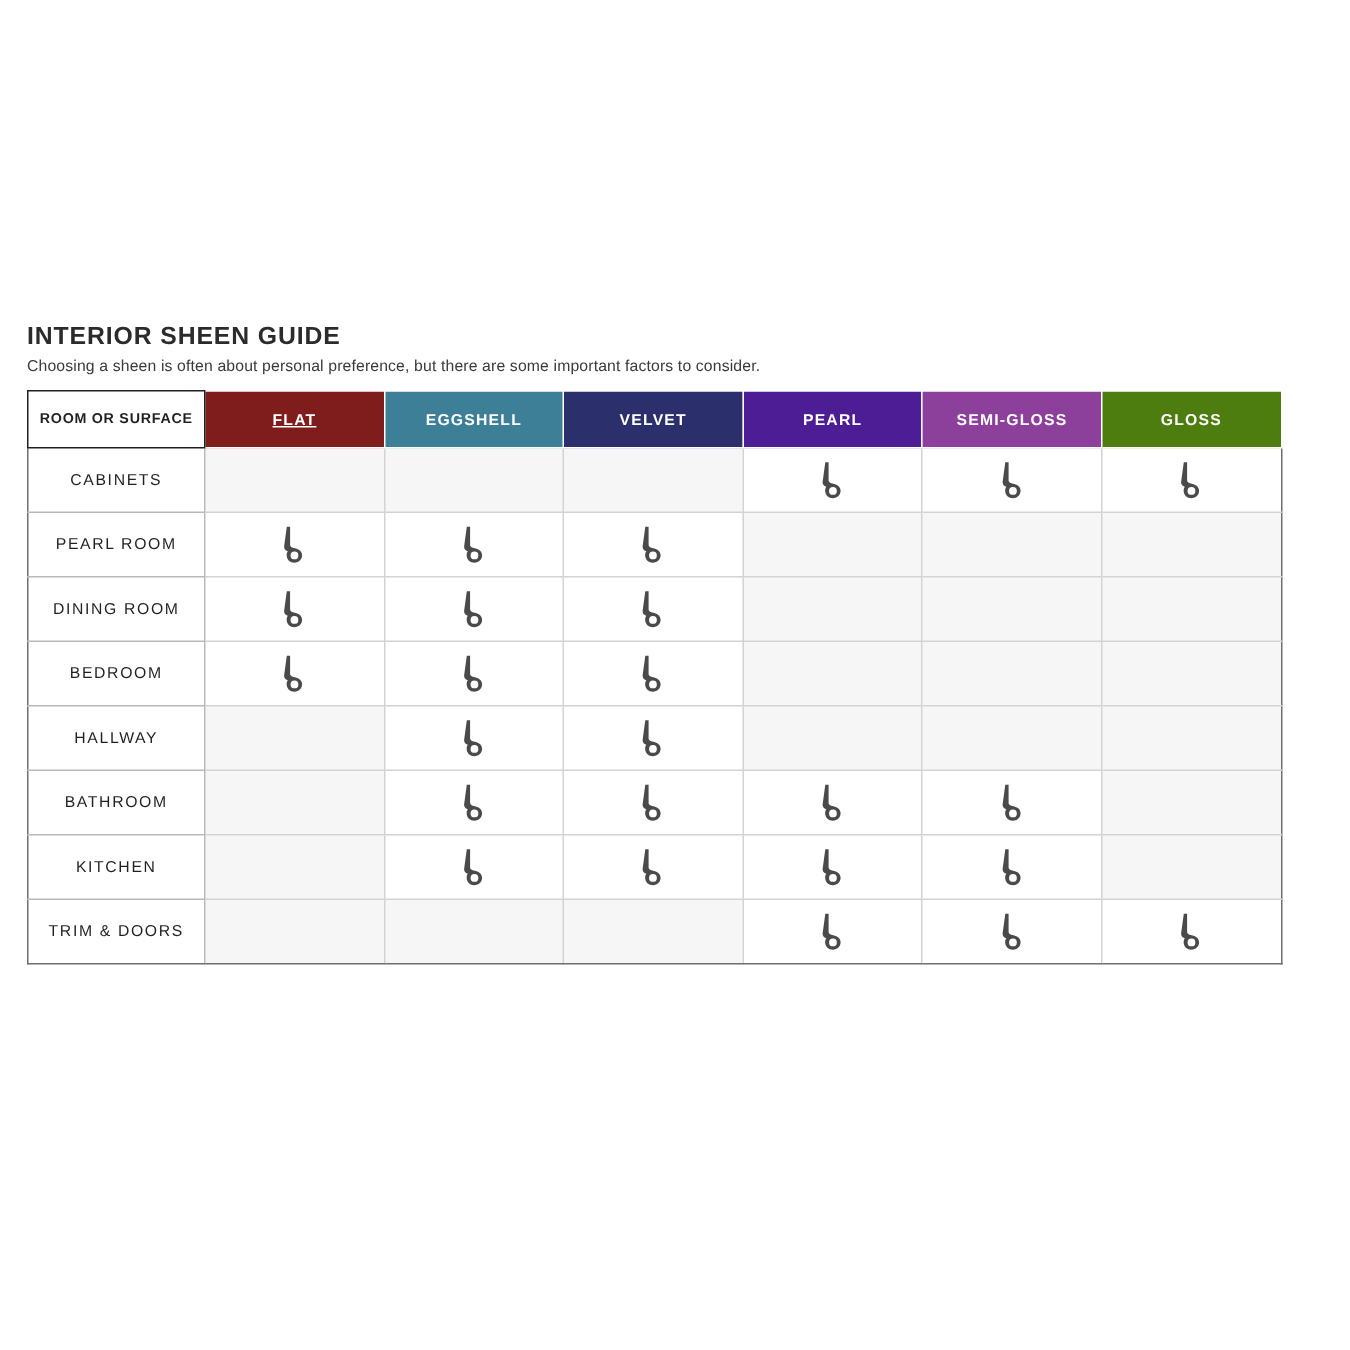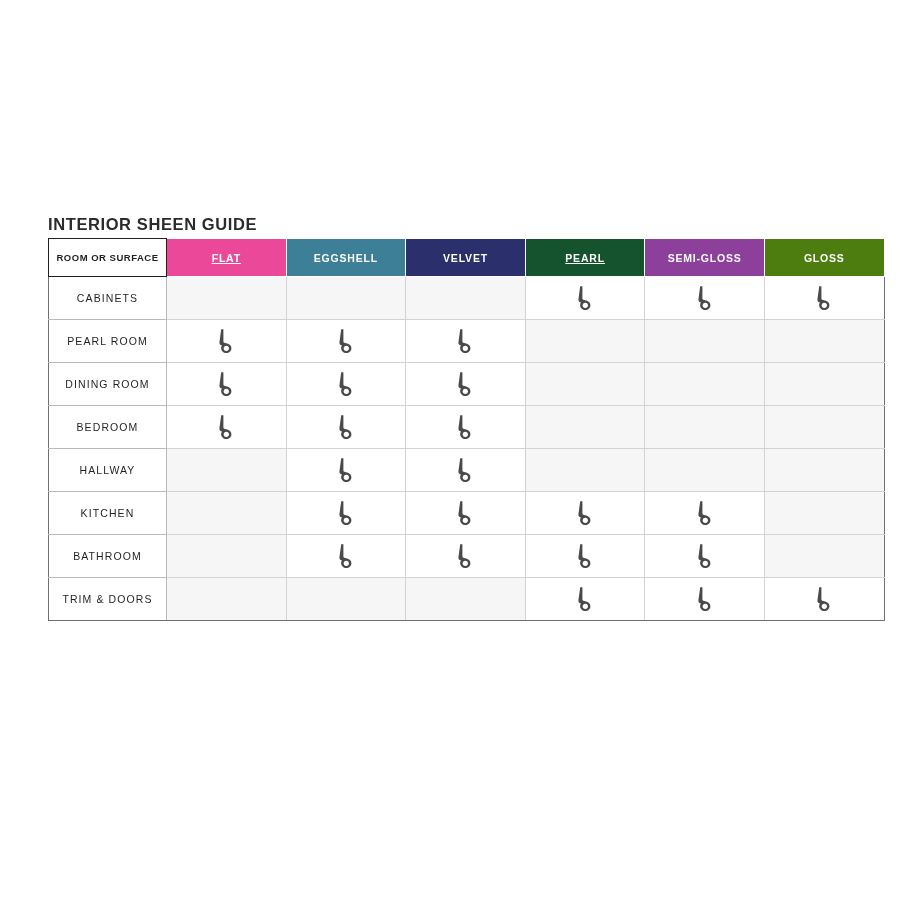--- a/index.html
+++ b/index.html
@@ -10,21 +10,21 @@
   body {
     width: 900px;
     height: 900px;
     font-family: "Liberation Sans", sans-serif;
     color: #231f20;
     position: relative;
     overflow: hidden;
   }
   .sheet {
     position: absolute;
-    left: 48px;
+    left: 18px;
     top: 215px;
     width: 836px;
   }
   .title {
     font-size: 16.5px;
     font-weight: bold;
     letter-spacing: 0.6px;
     color: #2b2b2b;
     margin: 0 0 4px 0;
     font-family: "Liberation Sans", sans-serif;
@@ -97,38 +97,39 @@
 
   
   table.sheen tr.body-row td:last-child { border-right: 1px solid #6f6f6f; }
   table.sheen tr.body-row:last-child td { border-bottom: 1px solid #6f6f6f; }
 </style>
 </head>
 <body>
 
 <div class="sheet">
   <h1 class="title">INTERIOR SHEEN GUIDE</h1>
+  <p class="subtitle">Choosing a sheen is often about personal preference, but there are some important factors to consider.</p>
 
   <table class="sheen">
     <colgroup>
       <col class="rowhead">
       <col class="datacol">
         <col class="datacol">
         <col class="datacol">
       <col class="datacol">
         <col class="datacol">
         <col class="datacol">
     </colgroup>
     <thead>
       <tr>
         <th class="rowhead-cell">ROOM OR SURFACE</th>
-        <th class="sheen-head" style="background: #ec4899; text-decoration: underline;">FLAT</th>
+        <th class="sheen-head" style="background: #7f1d1d; text-decoration: underline;">FLAT</th>
         <th class="sheen-head" style="background: rgb(60, 127, 150);">EGGSHELL</th>
         <th class="sheen-head" style="background: rgb(43, 47, 107);">VELVET</th>
-        <th class="sheen-head" style="background: #14532d; text-decoration: underline;">PEARL</th>
+        <th class="sheen-head" style="background: #4c1d95;">PEARL</th>
         <th class="sheen-head" style="background: rgb(141, 63, 156);">SEMI-GLOSS</th>
         <th class="sheen-head" style="background: #4d7c0f;">GLOSS</th>
       </tr>
     </thead>
     <tbody>
         <tr class="body-row">
           <td class="row-label">CABINETS</td>
           <td class="cell shaded"></td>
           <td class="cell shaded"></td>
           <td class="cell shaded"></td>
@@ -208,42 +209,42 @@
               </svg></span></td>
           <td class="cell plain"><span class="drip"><svg viewBox="0 0 20 26" width="20" height="26" aria-hidden="true">
                 <path d="M5.2 1.2 h2.2 v12.0 c0 1.0 0.6 1.6 1.8 1.9 l2.0 0.5 c2.6 0.7 4.2 2.3 4.2 4.6 c0 2.9 -2.3 4.9 -5.1 4.9 c-2.9 0 -5.2 -2.1 -5.2 -5.0 c0 -1.0 0.3 -1.9 0.8 -2.6 l-0.5 -0.2 c-1.4 -0.5 -2.0 -1.4 -2.0 -2.9 z" fill="#4a4a4a"></path>
                 <circle cx="10.3" cy="20.3" r="2.6" fill="#ffffff"></circle>
               </svg></span></td>
           <td class="cell shaded"></td>
           <td class="cell shaded"></td>
           <td class="cell shaded"></td>
         </tr>
         <tr class="body-row">
+          <td class="row-label">BATHROOM</td>
+          <td class="cell shaded"></td>
+          <td class="cell plain"><span class="drip"><svg viewBox="0 0 20 26" width="20" height="26" aria-hidden="true">
+                <path d="M5.2 1.2 h2.2 v12.0 c0 1.0 0.6 1.6 1.8 1.9 l2.0 0.5 c2.6 0.7 4.2 2.3 4.2 4.6 c0 2.9 -2.3 4.9 -5.1 4.9 c-2.9 0 -5.2 -2.1 -5.2 -5.0 c0 -1.0 0.3 -1.9 0.8 -2.6 l-0.5 -0.2 c-1.4 -0.5 -2.0 -1.4 -2.0 -2.9 z" fill="#4a4a4a"></path>
+                <circle cx="10.3" cy="20.3" r="2.6" fill="#ffffff"></circle>
+              </svg></span></td>
+          <td class="cell plain"><span class="drip"><svg viewBox="0 0 20 26" width="20" height="26" aria-hidden="true">
+                <path d="M5.2 1.2 h2.2 v12.0 c0 1.0 0.6 1.6 1.8 1.9 l2.0 0.5 c2.6 0.7 4.2 2.3 4.2 4.6 c0 2.9 -2.3 4.9 -5.1 4.9 c-2.9 0 -5.2 -2.1 -5.2 -5.0 c0 -1.0 0.3 -1.9 0.8 -2.6 l-0.5 -0.2 c-1.4 -0.5 -2.0 -1.4 -2.0 -2.9 z" fill="#4a4a4a"></path>
+                <circle cx="10.3" cy="20.3" r="2.6" fill="#ffffff"></circle>
+              </svg></span></td>
+          <td class="cell plain"><span class="drip"><svg viewBox="0 0 20 26" width="20" height="26" aria-hidden="true">
+                <path d="M5.2 1.2 h2.2 v12.0 c0 1.0 0.6 1.6 1.8 1.9 l2.0 0.5 c2.6 0.7 4.2 2.3 4.2 4.6 c0 2.9 -2.3 4.9 -5.1 4.9 c-2.9 0 -5.2 -2.1 -5.2 -5.0 c0 -1.0 0.3 -1.9 0.8 -2.6 l-0.5 -0.2 c-1.4 -0.5 -2.0 -1.4 -2.0 -2.9 z" fill="#4a4a4a"></path>
+                <circle cx="10.3" cy="20.3" r="2.6" fill="#ffffff"></circle>
+              </svg></span></td>
+          <td class="cell plain"><span class="drip"><svg viewBox="0 0 20 26" width="20" height="26" aria-hidden="true">
+                <path d="M5.2 1.2 h2.2 v12.0 c0 1.0 0.6 1.6 1.8 1.9 l2.0 0.5 c2.6 0.7 4.2 2.3 4.2 4.6 c0 2.9 -2.3 4.9 -5.1 4.9 c-2.9 0 -5.2 -2.1 -5.2 -5.0 c0 -1.0 0.3 -1.9 0.8 -2.6 l-0.5 -0.2 c-1.4 -0.5 -2.0 -1.4 -2.0 -2.9 z" fill="#4a4a4a"></path>
+                <circle cx="10.3" cy="20.3" r="2.6" fill="#ffffff"></circle>
+              </svg></span></td>
+          <td class="cell shaded"></td>
+        </tr>
+        <tr class="body-row">
           <td class="row-label">KITCHEN</td>
-          <td class="cell shaded"></td>
-          <td class="cell plain"><span class="drip"><svg viewBox="0 0 20 26" width="20" height="26" aria-hidden="true">
-                <path d="M5.2 1.2 h2.2 v12.0 c0 1.0 0.6 1.6 1.8 1.9 l2.0 0.5 c2.6 0.7 4.2 2.3 4.2 4.6 c0 2.9 -2.3 4.9 -5.1 4.9 c-2.9 0 -5.2 -2.1 -5.2 -5.0 c0 -1.0 0.3 -1.9 0.8 -2.6 l-0.5 -0.2 c-1.4 -0.5 -2.0 -1.4 -2.0 -2.9 z" fill="#4a4a4a"></path>
-                <circle cx="10.3" cy="20.3" r="2.6" fill="#ffffff"></circle>
-              </svg></span></td>
-          <td class="cell plain"><span class="drip"><svg viewBox="0 0 20 26" width="20" height="26" aria-hidden="true">
-                <path d="M5.2 1.2 h2.2 v12.0 c0 1.0 0.6 1.6 1.8 1.9 l2.0 0.5 c2.6 0.7 4.2 2.3 4.2 4.6 c0 2.9 -2.3 4.9 -5.1 4.9 c-2.9 0 -5.2 -2.1 -5.2 -5.0 c0 -1.0 0.3 -1.9 0.8 -2.6 l-0.5 -0.2 c-1.4 -0.5 -2.0 -1.4 -2.0 -2.9 z" fill="#4a4a4a"></path>
-                <circle cx="10.3" cy="20.3" r="2.6" fill="#ffffff"></circle>
-              </svg></span></td>
-          <td class="cell plain"><span class="drip"><svg viewBox="0 0 20 26" width="20" height="26" aria-hidden="true">
-                <path d="M5.2 1.2 h2.2 v12.0 c0 1.0 0.6 1.6 1.8 1.9 l2.0 0.5 c2.6 0.7 4.2 2.3 4.2 4.6 c0 2.9 -2.3 4.9 -5.1 4.9 c-2.9 0 -5.2 -2.1 -5.2 -5.0 c0 -1.0 0.3 -1.9 0.8 -2.6 l-0.5 -0.2 c-1.4 -0.5 -2.0 -1.4 -2.0 -2.9 z" fill="#4a4a4a"></path>
-                <circle cx="10.3" cy="20.3" r="2.6" fill="#ffffff"></circle>
-              </svg></span></td>
-          <td class="cell plain"><span class="drip"><svg viewBox="0 0 20 26" width="20" height="26" aria-hidden="true">
-                <path d="M5.2 1.2 h2.2 v12.0 c0 1.0 0.6 1.6 1.8 1.9 l2.0 0.5 c2.6 0.7 4.2 2.3 4.2 4.6 c0 2.9 -2.3 4.9 -5.1 4.9 c-2.9 0 -5.2 -2.1 -5.2 -5.0 c0 -1.0 0.3 -1.9 0.8 -2.6 l-0.5 -0.2 c-1.4 -0.5 -2.0 -1.4 -2.0 -2.9 z" fill="#4a4a4a"></path>
-                <circle cx="10.3" cy="20.3" r="2.6" fill="#ffffff"></circle>
-              </svg></span></td>
-          <td class="cell shaded"></td>
-        </tr>
-        <tr class="body-row">
-          <td class="row-label">BATHROOM</td>
           <td class="cell shaded"></td>
           <td class="cell plain"><span class="drip"><svg viewBox="0 0 20 26" width="20" height="26" aria-hidden="true">
                 <path d="M5.2 1.2 h2.2 v12.0 c0 1.0 0.6 1.6 1.8 1.9 l2.0 0.5 c2.6 0.7 4.2 2.3 4.2 4.6 c0 2.9 -2.3 4.9 -5.1 4.9 c-2.9 0 -5.2 -2.1 -5.2 -5.0 c0 -1.0 0.3 -1.9 0.8 -2.6 l-0.5 -0.2 c-1.4 -0.5 -2.0 -1.4 -2.0 -2.9 z" fill="#4a4a4a"></path>
                 <circle cx="10.3" cy="20.3" r="2.6" fill="#ffffff"></circle>
               </svg></span></td>
           <td class="cell plain"><span class="drip"><svg viewBox="0 0 20 26" width="20" height="26" aria-hidden="true">
                 <path d="M5.2 1.2 h2.2 v12.0 c0 1.0 0.6 1.6 1.8 1.9 l2.0 0.5 c2.6 0.7 4.2 2.3 4.2 4.6 c0 2.9 -2.3 4.9 -5.1 4.9 c-2.9 0 -5.2 -2.1 -5.2 -5.0 c0 -1.0 0.3 -1.9 0.8 -2.6 l-0.5 -0.2 c-1.4 -0.5 -2.0 -1.4 -2.0 -2.9 z" fill="#4a4a4a"></path>
                 <circle cx="10.3" cy="20.3" r="2.6" fill="#ffffff"></circle>
               </svg></span></td>
           <td class="cell plain"><span class="drip"><svg viewBox="0 0 20 26" width="20" height="26" aria-hidden="true">

